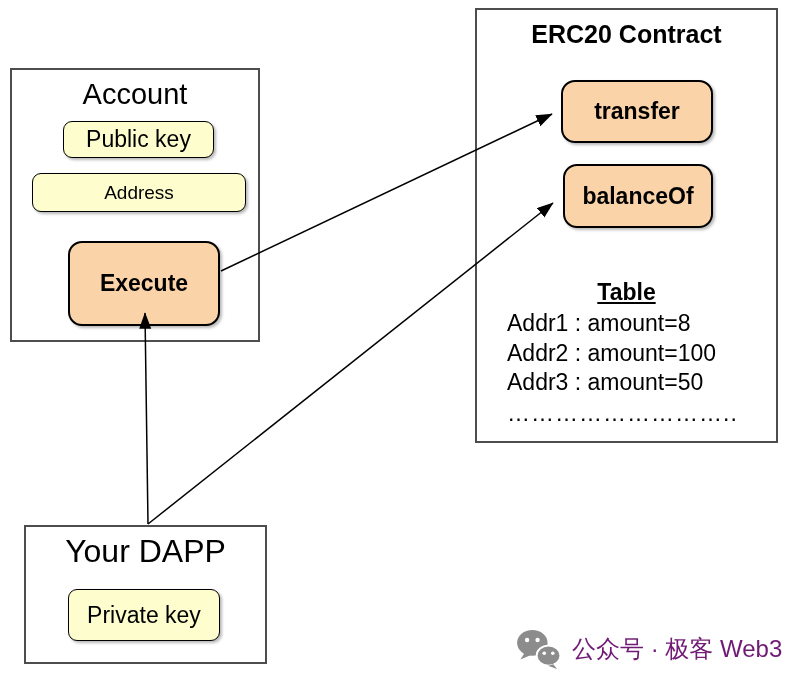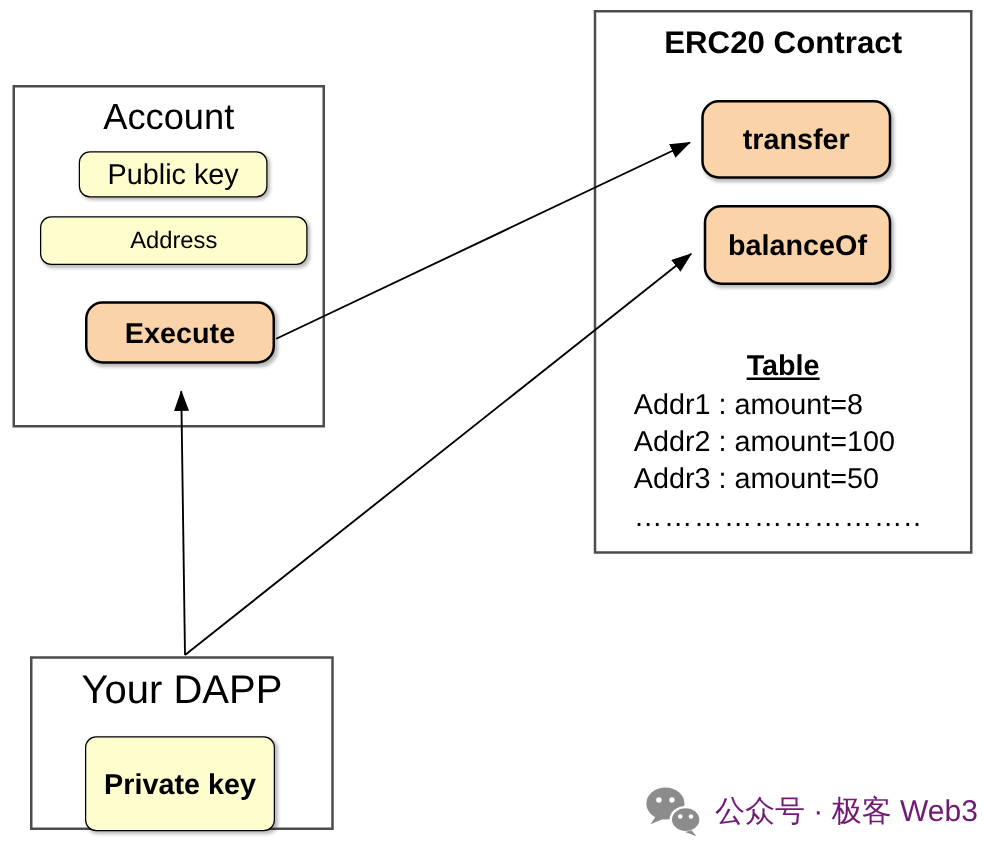--- a/index.html
+++ b/index.html
@@ -46,33 +46,33 @@
     border-radius: 14px;
     border-width: 2px;
     font-weight: bold;
   }
   
   #account-box   { left: 10px;  top: 68px;  width: 250px; height: 274px; }
   #account-title { top: 8px;  font-size: 29px; }
   #public-key    { left: 51px; top: 51px;  width: 151px; height: 37px; font-size: 23px; }
   #address       { left: 20px; top: 103px; width: 214px; height: 39px; font-size: 23px; }
   #address .small-part { font-size: 19px; }
-  #execute       { left: 56px; top: 171px; width: 152px; height: 50px; font-size: 23px; }
+  #execute       { left: 56px; top: 171px; width: 152px; height: 85px; font-size: 23px; }
   
   #erc20-box     { left: 475px; top: 8px; width: 303px; height: 435px; }
   #erc20-title   { top: 10px; font-size: 25px; font-weight: bold; }
   #transfer      { left: 84px; top: 70px;  width: 152px; height: 63px; font-size: 23px; }
   #balanceof     { left: 86px; top: 154px; width: 150px; height: 64px; font-size: 23px; }
   #table-title   { top: 269px; font-size: 23px; font-weight: bold; text-decoration: underline; }
   .table-rows    { position: absolute; left: 30px; top: 299px; font-size: 23px; line-height: 29.5px; }
   #table-ellipsis{ position: absolute; left: 30px; top: 390px; font-size: 23px; letter-spacing: 1px; }
   
   #dapp-box      { left: 24px; top: 525px; width: 243px; height: 139px; }
   #dapp-title    { top: 6px; font-size: 32px; }
-  #private-key   { left: 42px; top: 62px; width: 152px; height: 76px; font-size: 23px; font-weight: bold; }
+  #private-key   { left: 42px; top: 62px; width: 152px; height: 52px; font-size: 23px; }
   
   #arrow-layer {
     position: absolute;
     left: 0; top: 0;
     width: 788px; height: 679px;
     z-index: 3;
     pointer-events: none;
   }
   #arrow-layer line { stroke: #000000; stroke-width: 1.5; }
   

